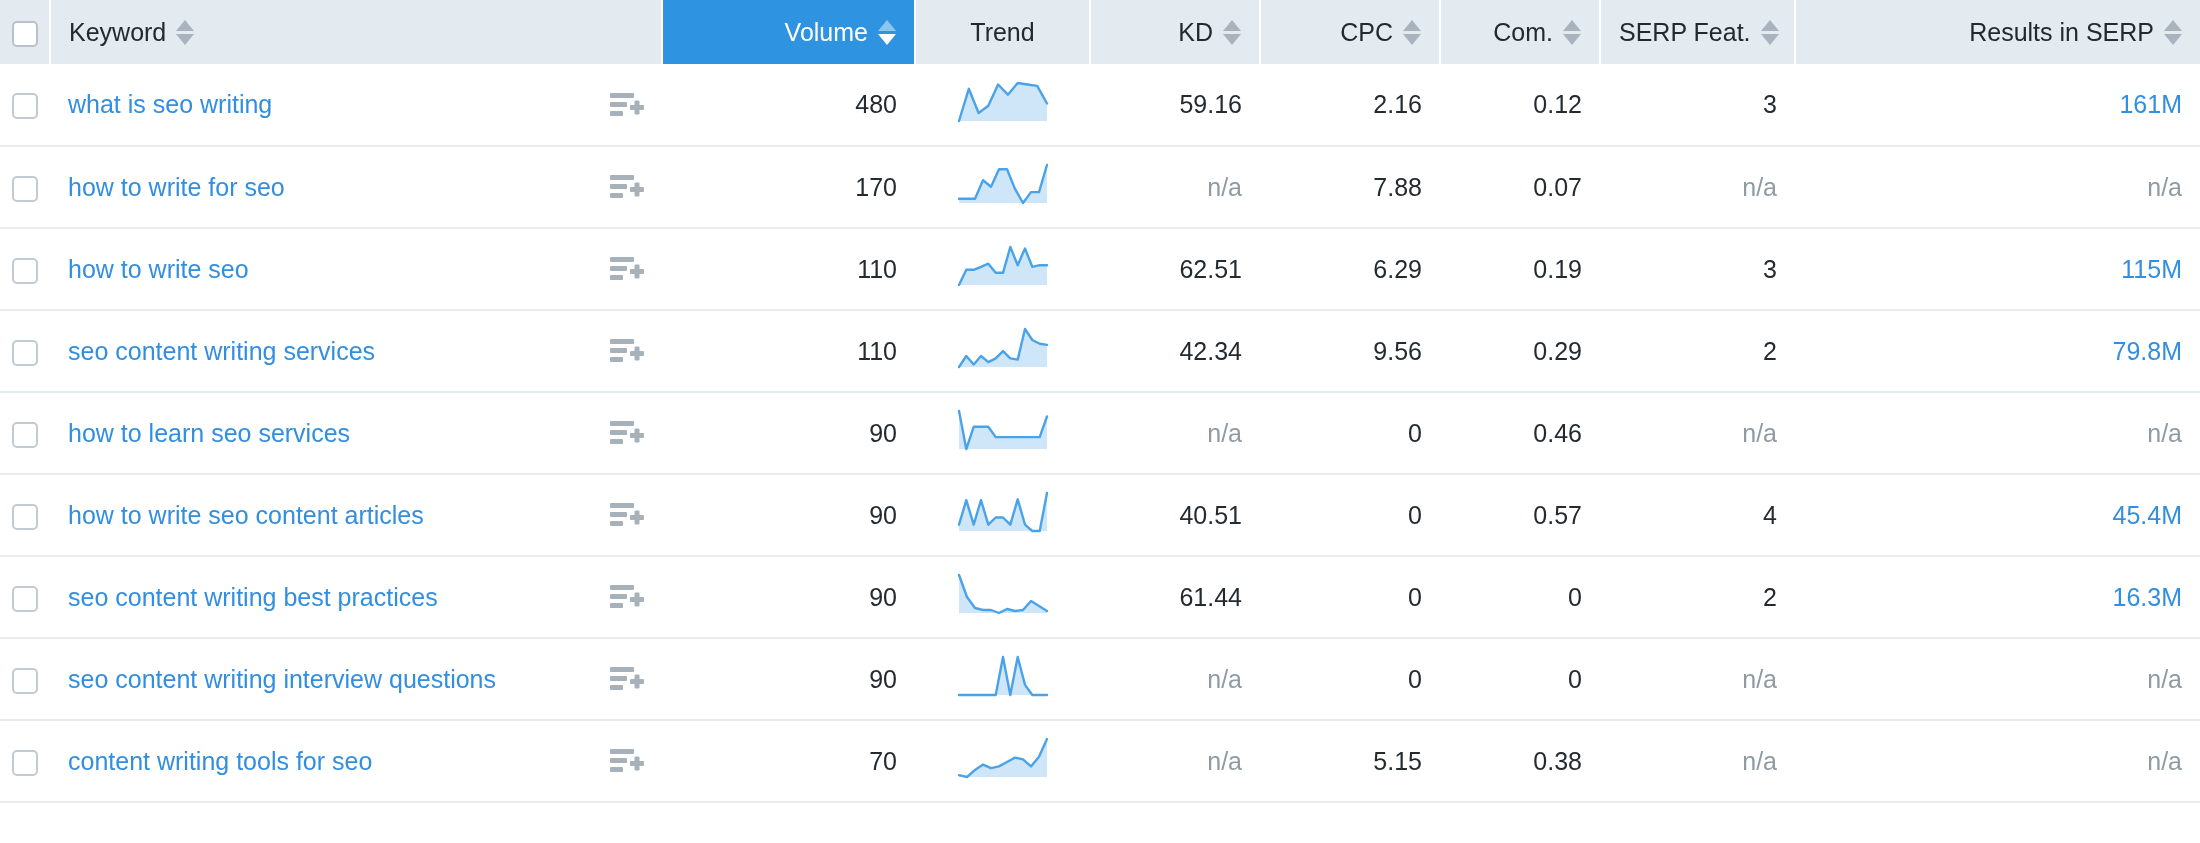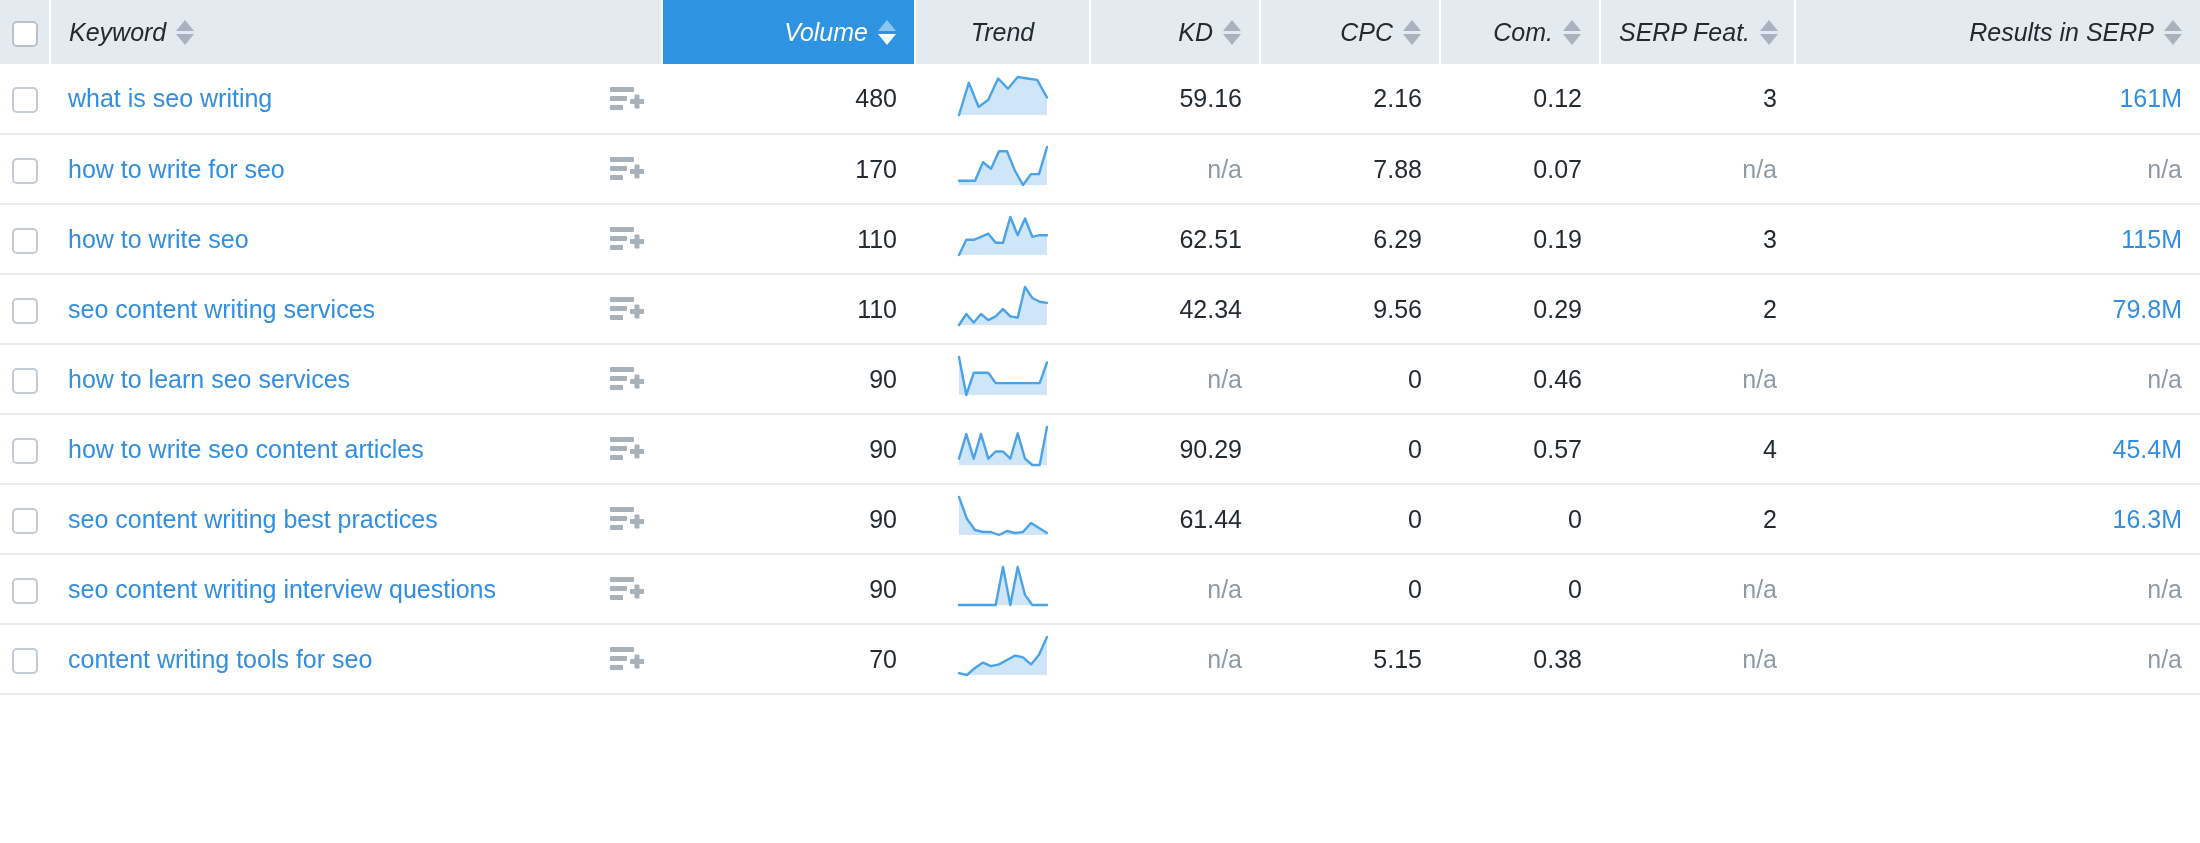--- a/index.html
+++ b/index.html
@@ -37,32 +37,32 @@
     background: #2e93e0;
     color: #ffffff;
     margin-top: 40px;
   }
   thead th.align-left  { text-align: left; }
   thead th.align-right { text-align: right; }
   thead th.align-center{ }
   thead th:last-child { border-right: none; padding-left: 48px; }
 
   .th-inner { display: inline-flex; align-items: center; gap: 10px; }
-  .th-label { display: inline-block; font-style: italic; }
+  .th-label { display: inline-block; }
 
   
   .sorter { display: inline-flex; flex-direction: column; justify-content: center; gap: 3px; line-height: 0; }
   .sorter i { display: block; width: 0; height: 0; border-left: 9px solid transparent; border-right: 9px solid transparent; }
   .sorter i.up   { border-bottom: 11px solid #a8b3bd; }
   .sorter i.down { border-top: 11px solid #a8b3bd; }
   .th-active .sorter i.up   { border-bottom-color: #8cc6ef; }
   .th-active .sorter i.down { border-top-color: #ffffff; }
 
   
-  tbody tr { height: 70px; }
+  tbody tr { height: 82px; }
   tbody tr td { border-bottom: 2px solid #e7ecf0; }
   tbody tr:last-child td { border-bottom: 2px solid #e7ecf0; }
   tbody td {
     font-size: 25px;
     color: #232b31;
     padding: 0 18px;
     vertical-align: middle;
     background: #fff;
   }
   td.c-check { padding: 0; text-align: center; }
@@ -313,21 +313,21 @@
                   <rect x="20" y="14" width="14" height="5" rx="1" fill="#a6b1ba"></rect>
                   <rect x="24.5" y="9.5" width="5" height="14" rx="1" fill="#a6b1ba"></rect>
                 </svg></span>
             </span>
           </td>
           <td class="align-right">90</td>
           <td class="c-trend"><span class="spark"><svg width="96" height="46" viewBox="0 0 96 46" xmlns="http://www.w3.org/2000/svg">
                 <polygon points="4.0,35.7 11.3,11.1 18.7,35.7 26.0,11.1 33.3,35.7 40.7,28.5 48.0,28.5 55.3,35.7 62.7,10.3 70.0,35.7 77.3,42.0 84.7,42.0 92.0,4.0 92.0,42 4,42" fill="#cfe6f8"></polygon>
                 <polyline points="4.0,35.7 11.3,11.1 18.7,35.7 26.0,11.1 33.3,35.7 40.7,28.5 48.0,28.5 55.3,35.7 62.7,10.3 70.0,35.7 77.3,42.0 84.7,42.0 92.0,4.0" fill="none" stroke="#4aa3e8" stroke-width="2.4" stroke-linejoin="round" stroke-linecap="round"></polyline>
               </svg></span></td>
-          <td class="align-right">90.29</td>
+          <td class="align-right">40.51</td>
           <td class="align-right">0</td>
           <td class="align-right">0.57</td>
           <td class="align-right">4</td>
           <td class="align-right"><span class="res-link">45.4M</span></td>
         </tr>
         <tr>
           <td class="c-check"><span class="cbx"></span></td>
           <td class="align-left">
             <span class="kw-cell">
               <a class="kw-link">seo content writing best practices</a>

